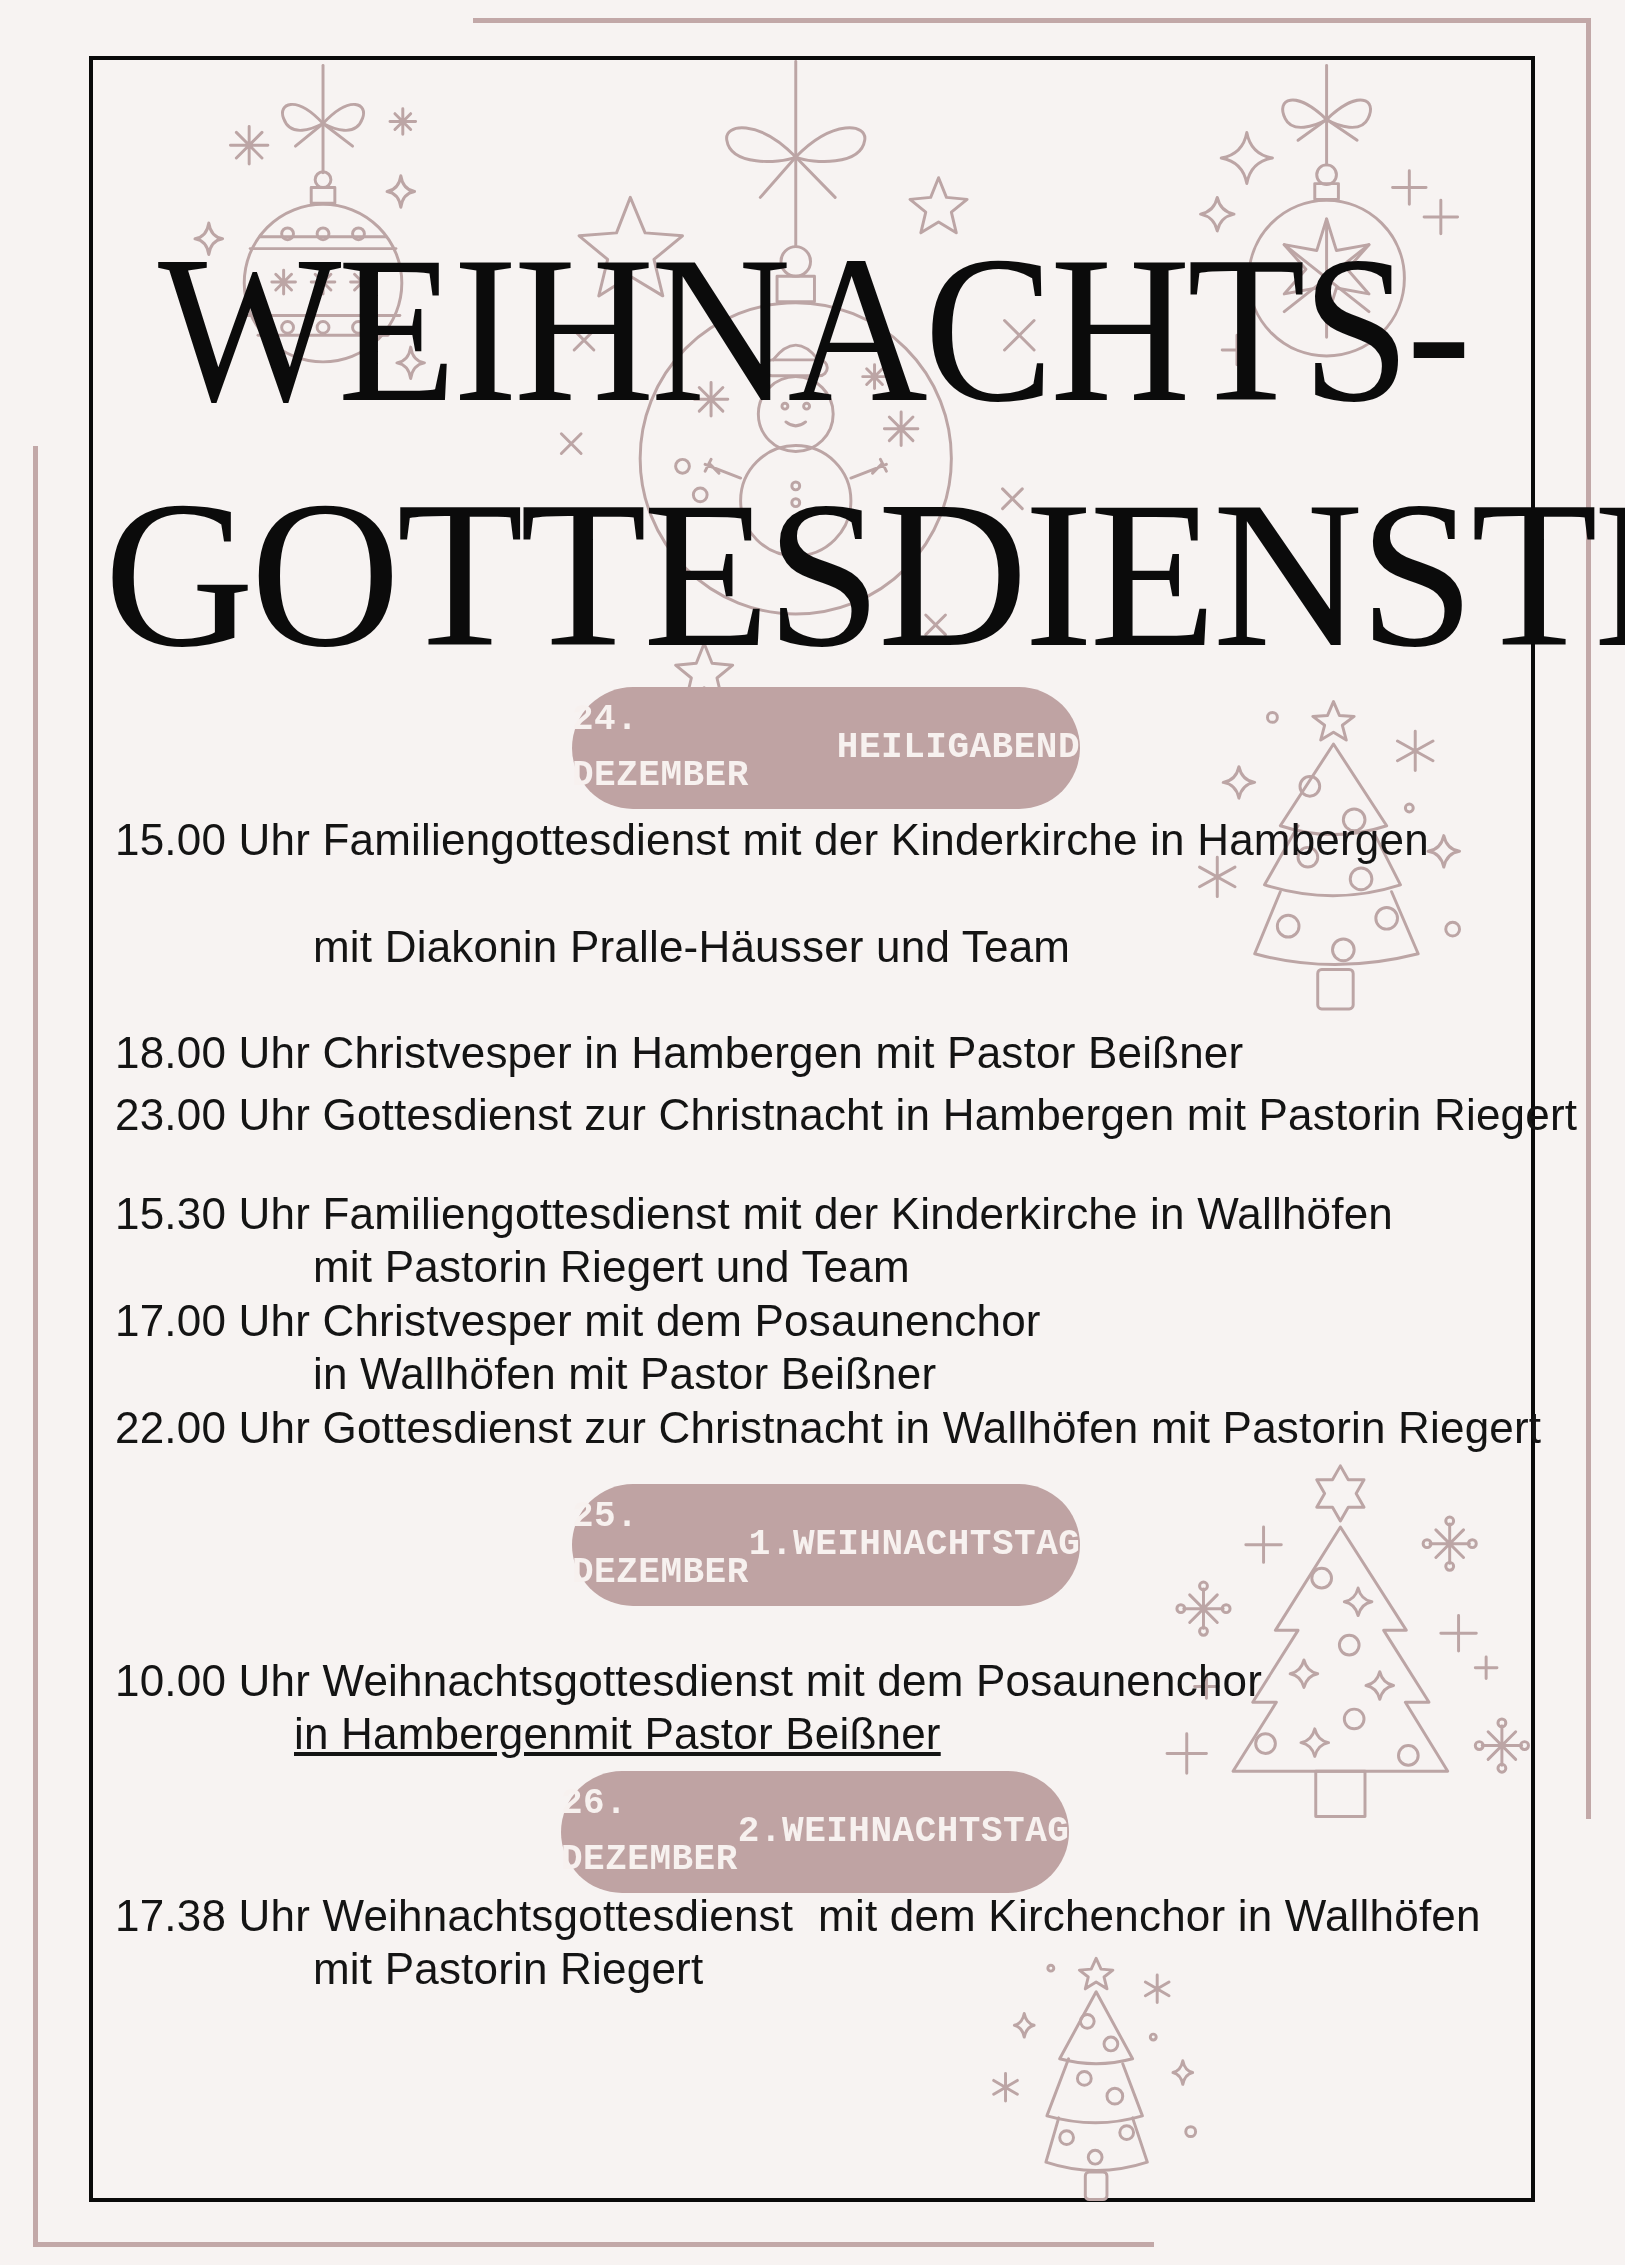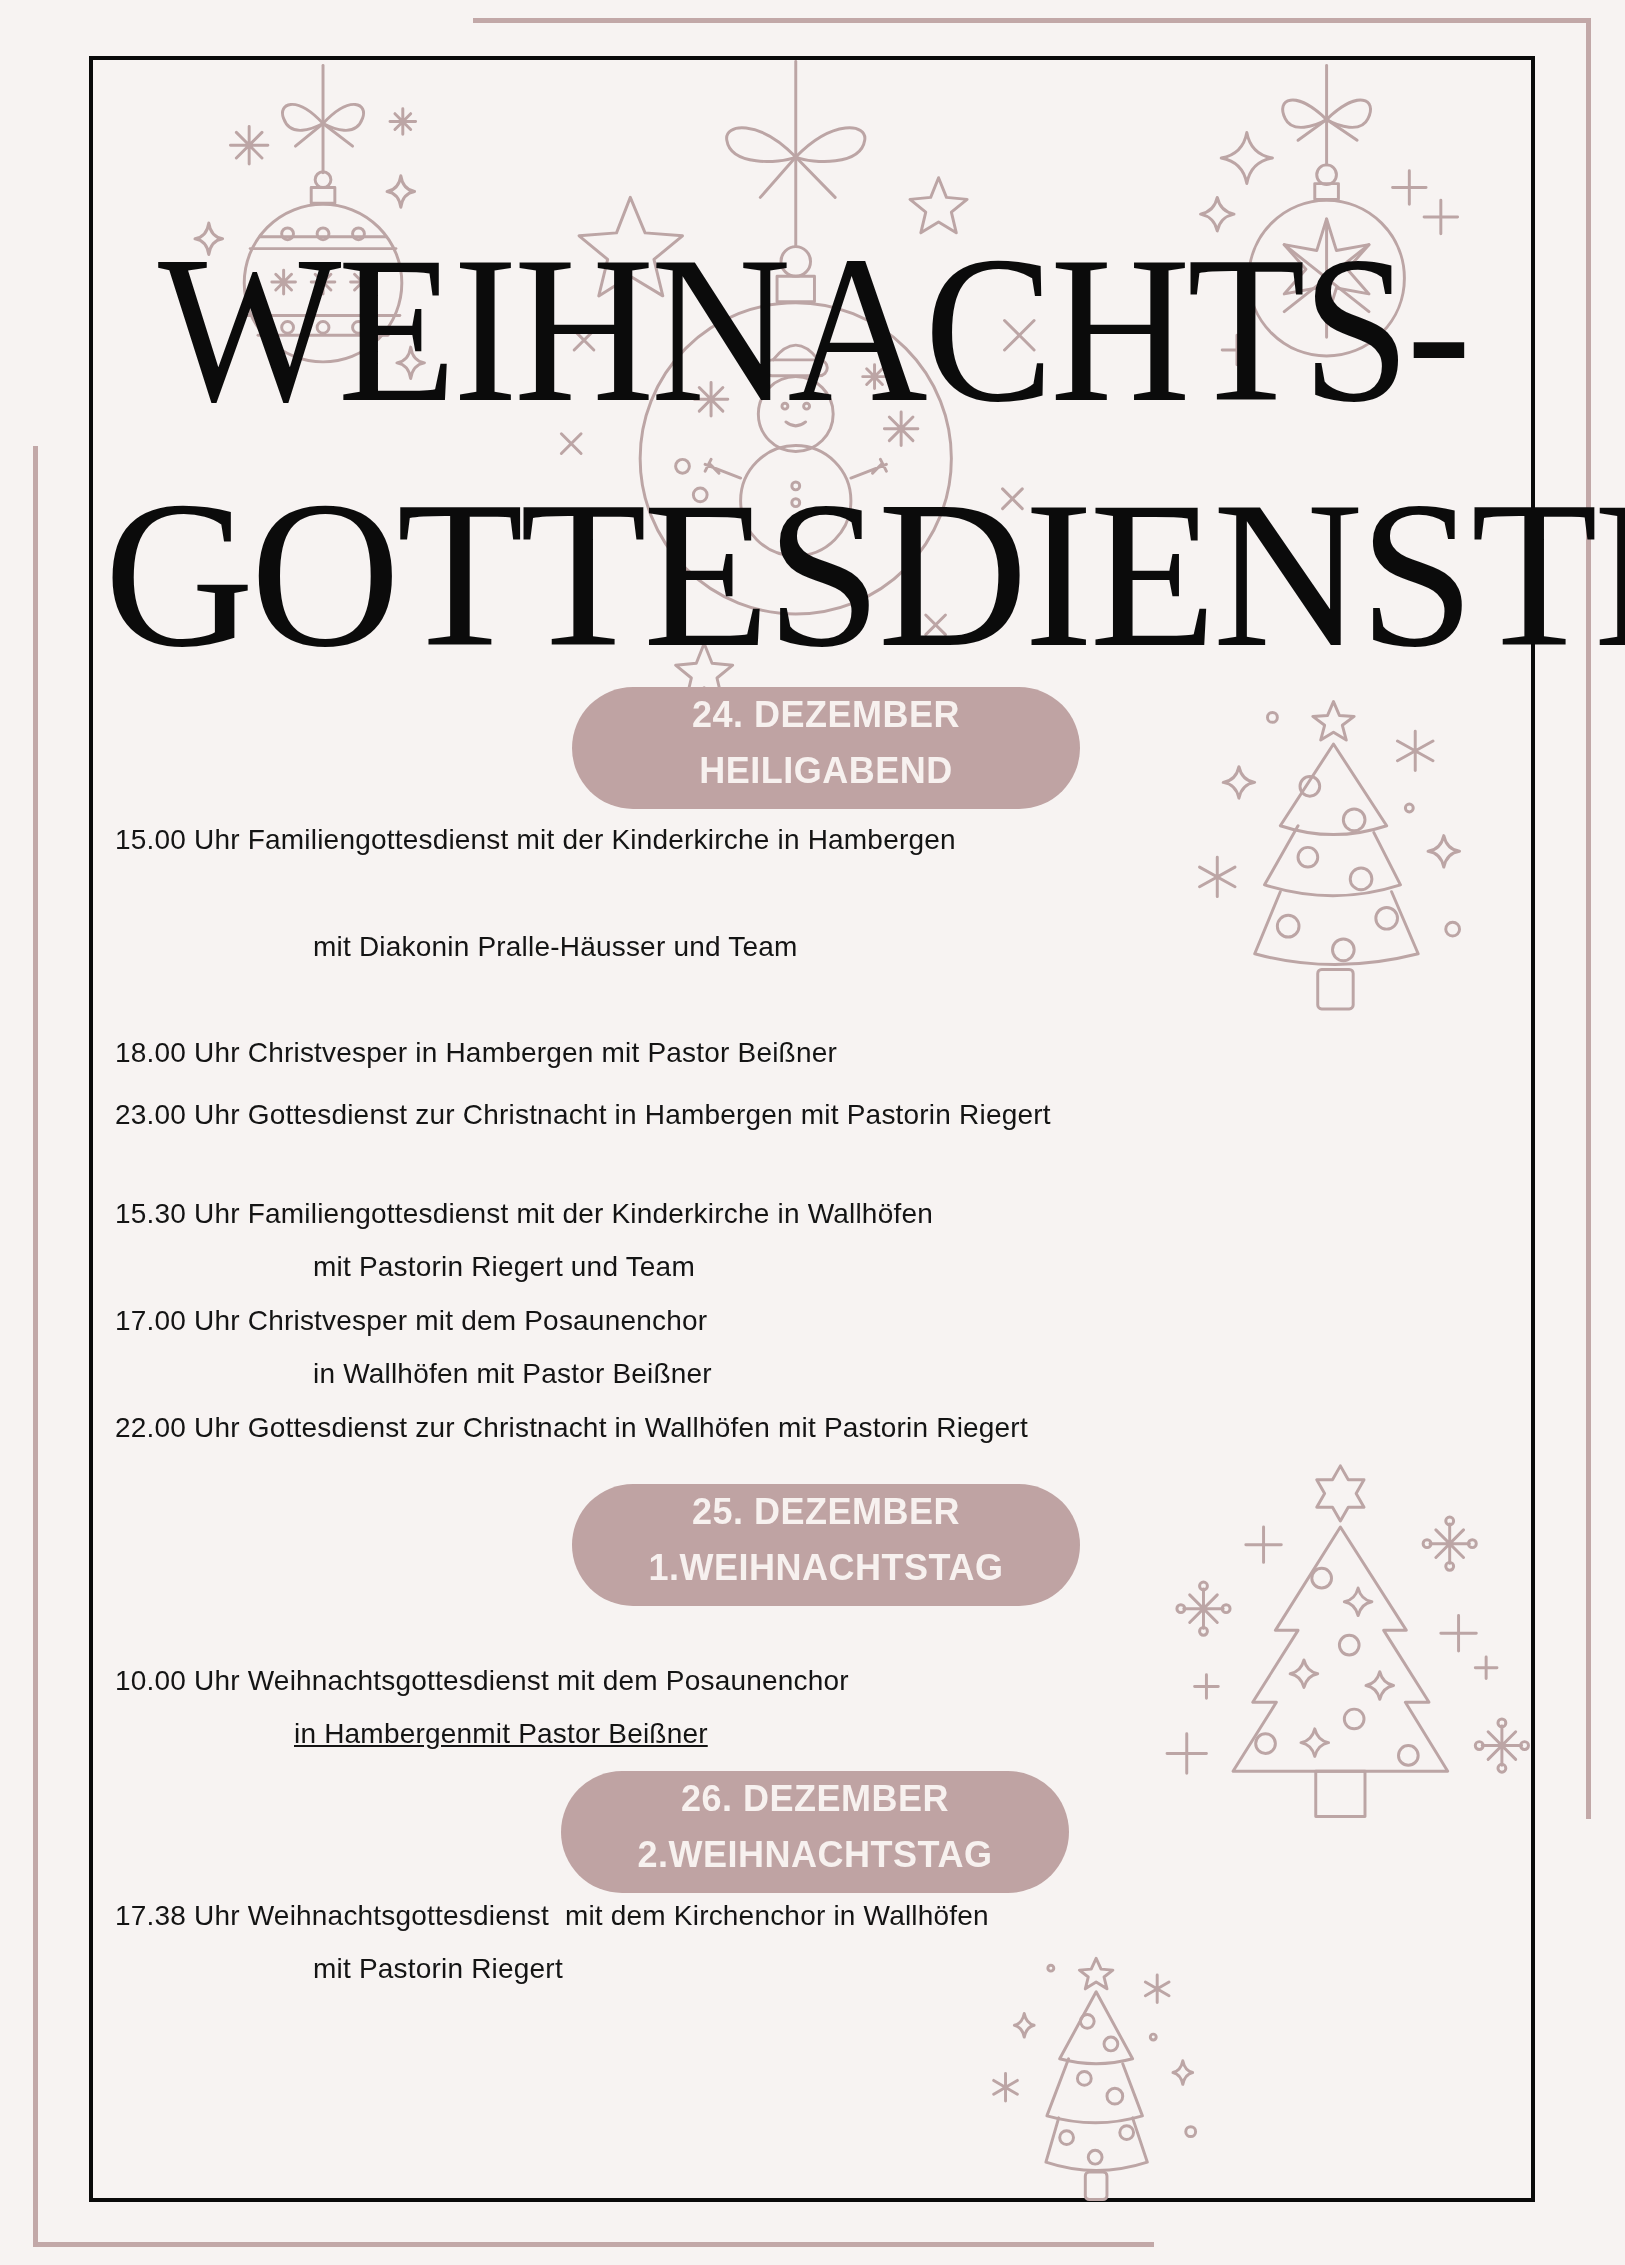--- a/index.html
+++ b/index.html
@@ -21,30 +21,30 @@
     font-family: "Liberation Serif", "DejaVu Serif", serif;
     color: #0b0b0b; font-weight: normal;
     transform-origin: 0 0;
   }
   .title-1 { top: 210px; left: 158px; font-size: 209px; letter-spacing: -3.9px; transform: scaleX(0.93); }
   .title-2 { top: 455px; left: 104px; font-size: 209px; letter-spacing: -3.9px; transform: scaleX(0.995); }
 
   .badge {
     position: absolute; width: 508px; height: 122px; border-radius: 61px;
     background: #bfa3a3; color: #f7f1ef;
-    display: flex; flex-direction: column; align-items: center; justify-content: flex-start;
-    font-family: Liberation Sans, sans-serif; font-weight: bold;
+    display: flex; flex-direction: row; align-items: center; justify-content: space-between;
+    font-family: Liberation Mono, monospace; font-weight: bold;
     font-size: 36px; line-height: 56px; letter-spacing: 0.5px;
   }
   .badge span { display: block; }
 
   .entry {
     position: absolute; left: 115px; white-space: nowrap;
     font-family: "Liberation Sans", "DejaVu Sans", sans-serif;
-    font-size: 28px; color: #141414; line-height: 53px;
+    font-size: 44px; color: #141414; line-height: 53px;
     letter-spacing: 0.2px;
   }
   .entry .l2 { display: block; padding-left: 198px; }
   .entry .l2.alt { padding-left: 179px; text-decoration: underline; }
 </style>
 </head>
 <body>
 
 <div class="pink-line" style="left:473px; top:17.7px; width:1118px; height:4.9px;"></div>
 <div class="pink-line" style="left:1586px; top:17.7px; width:4.9px; height:1801px;"></div>

